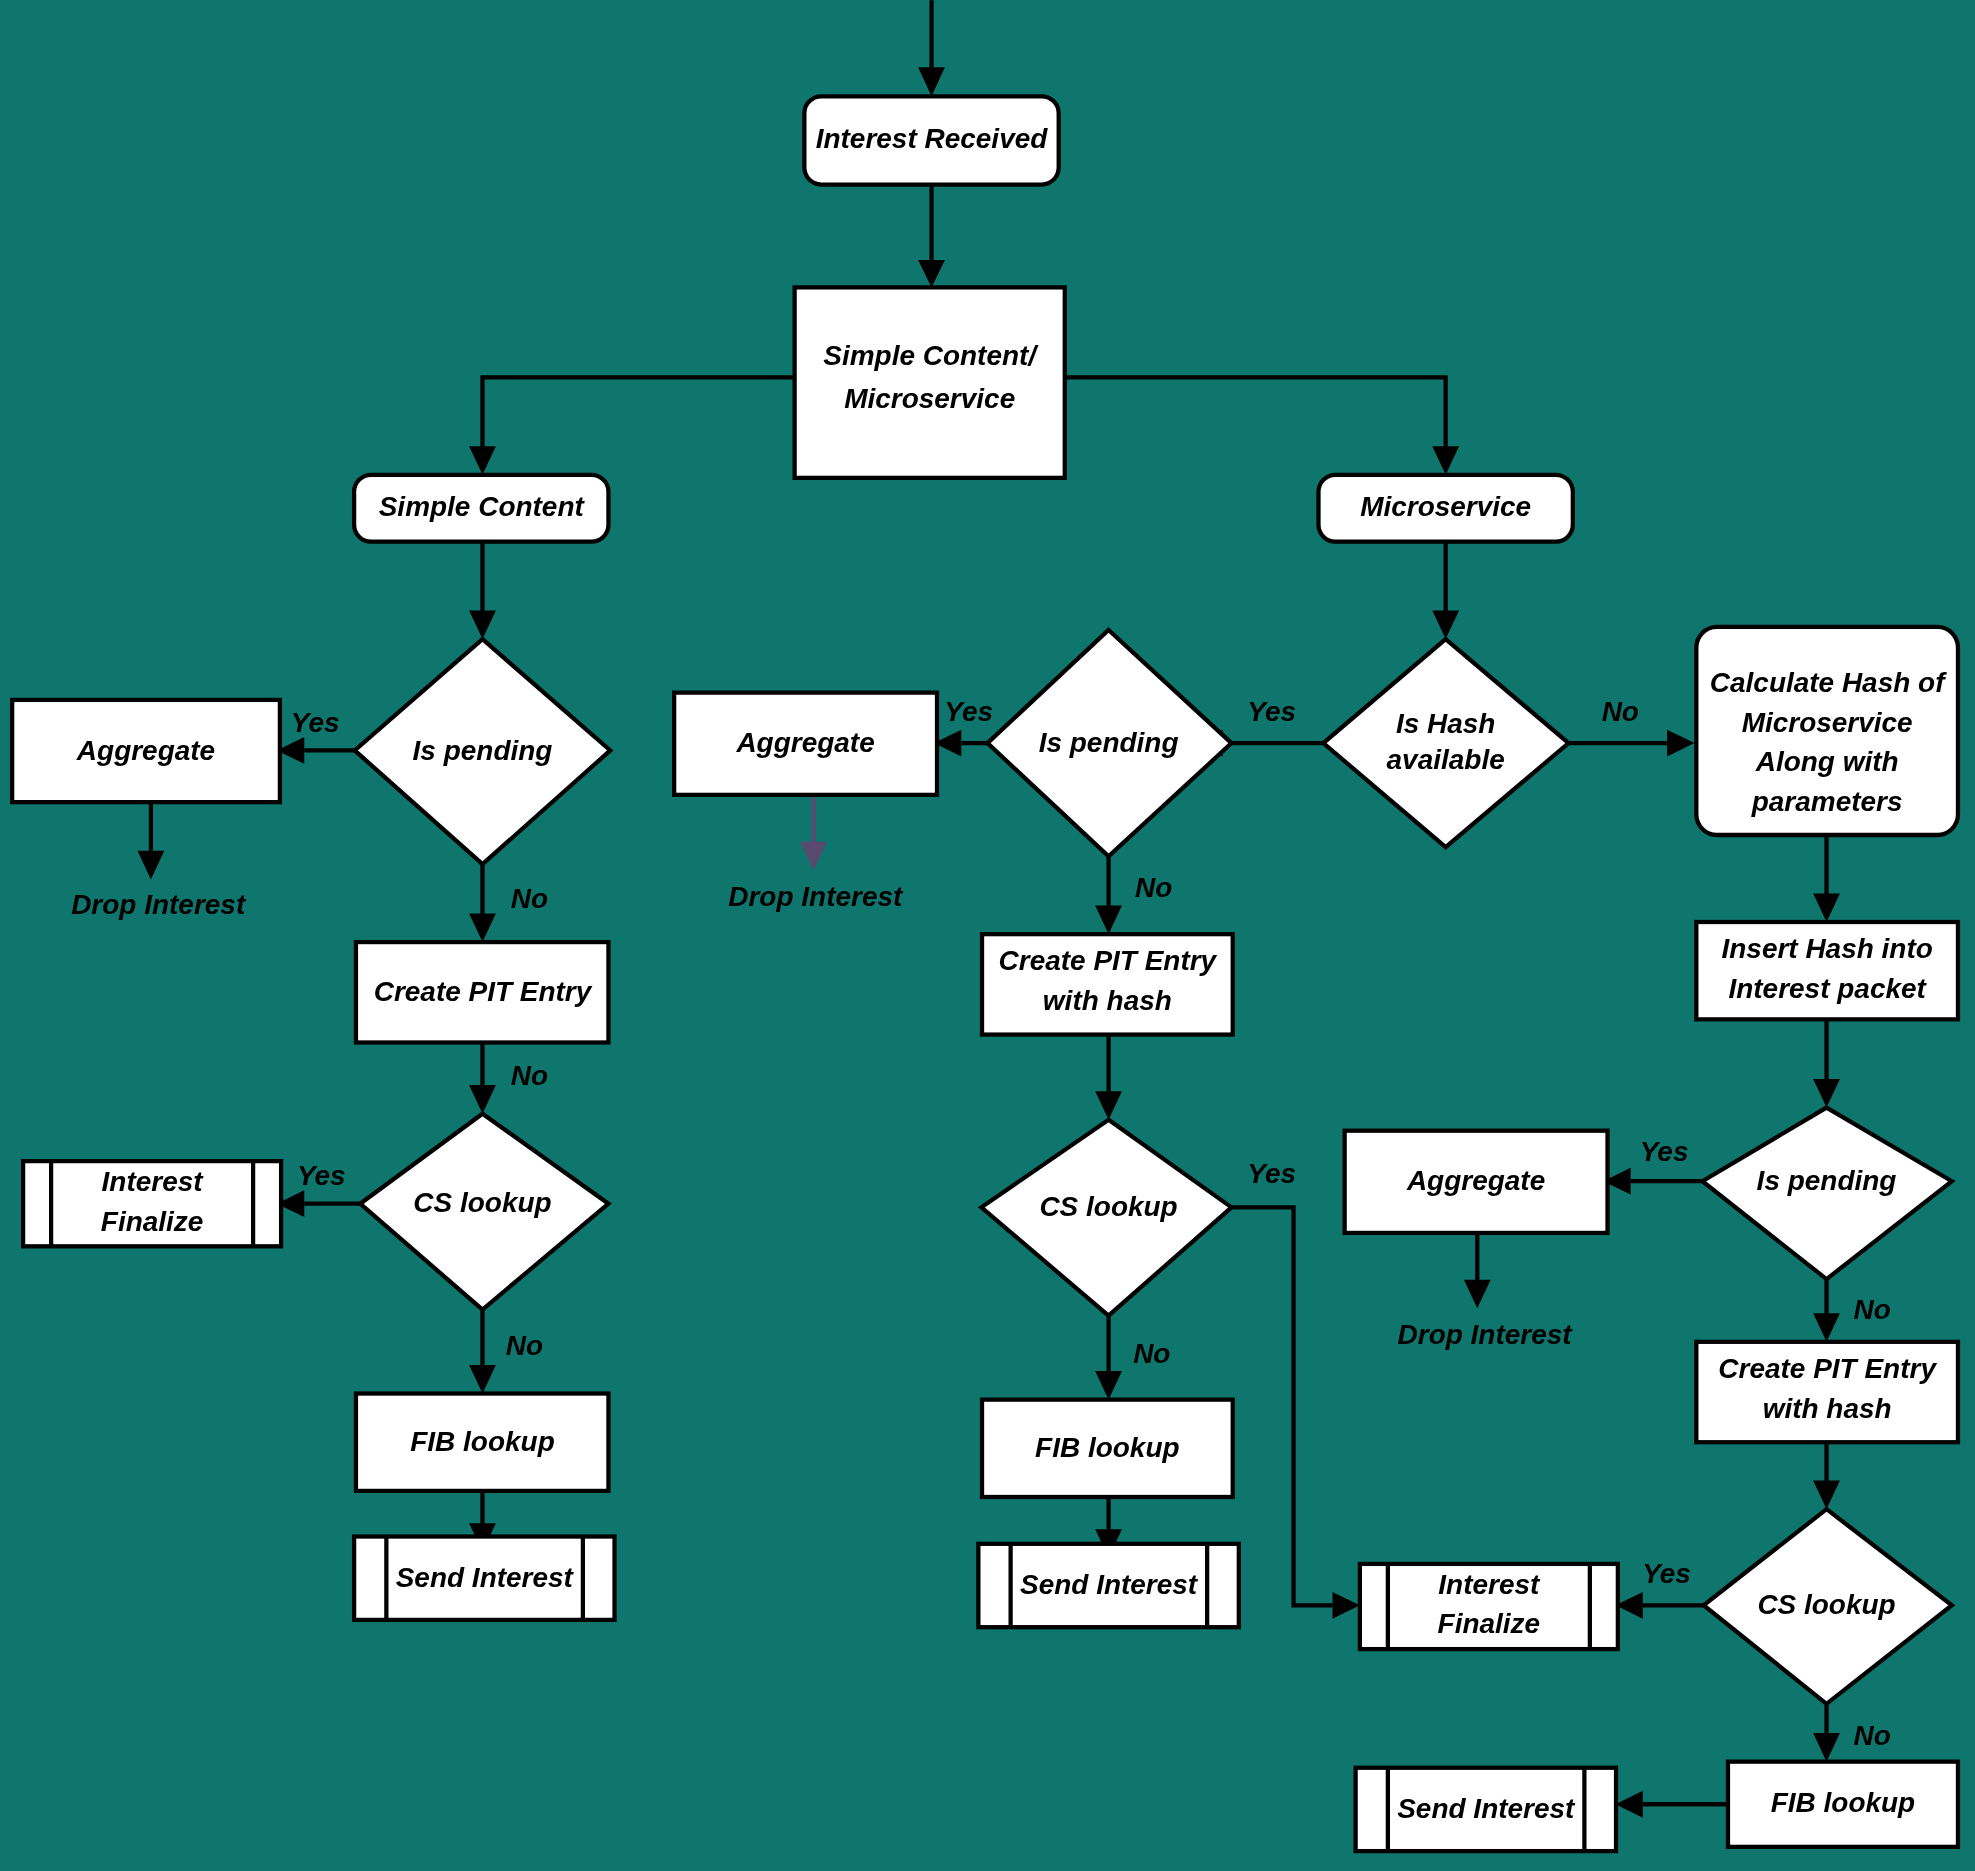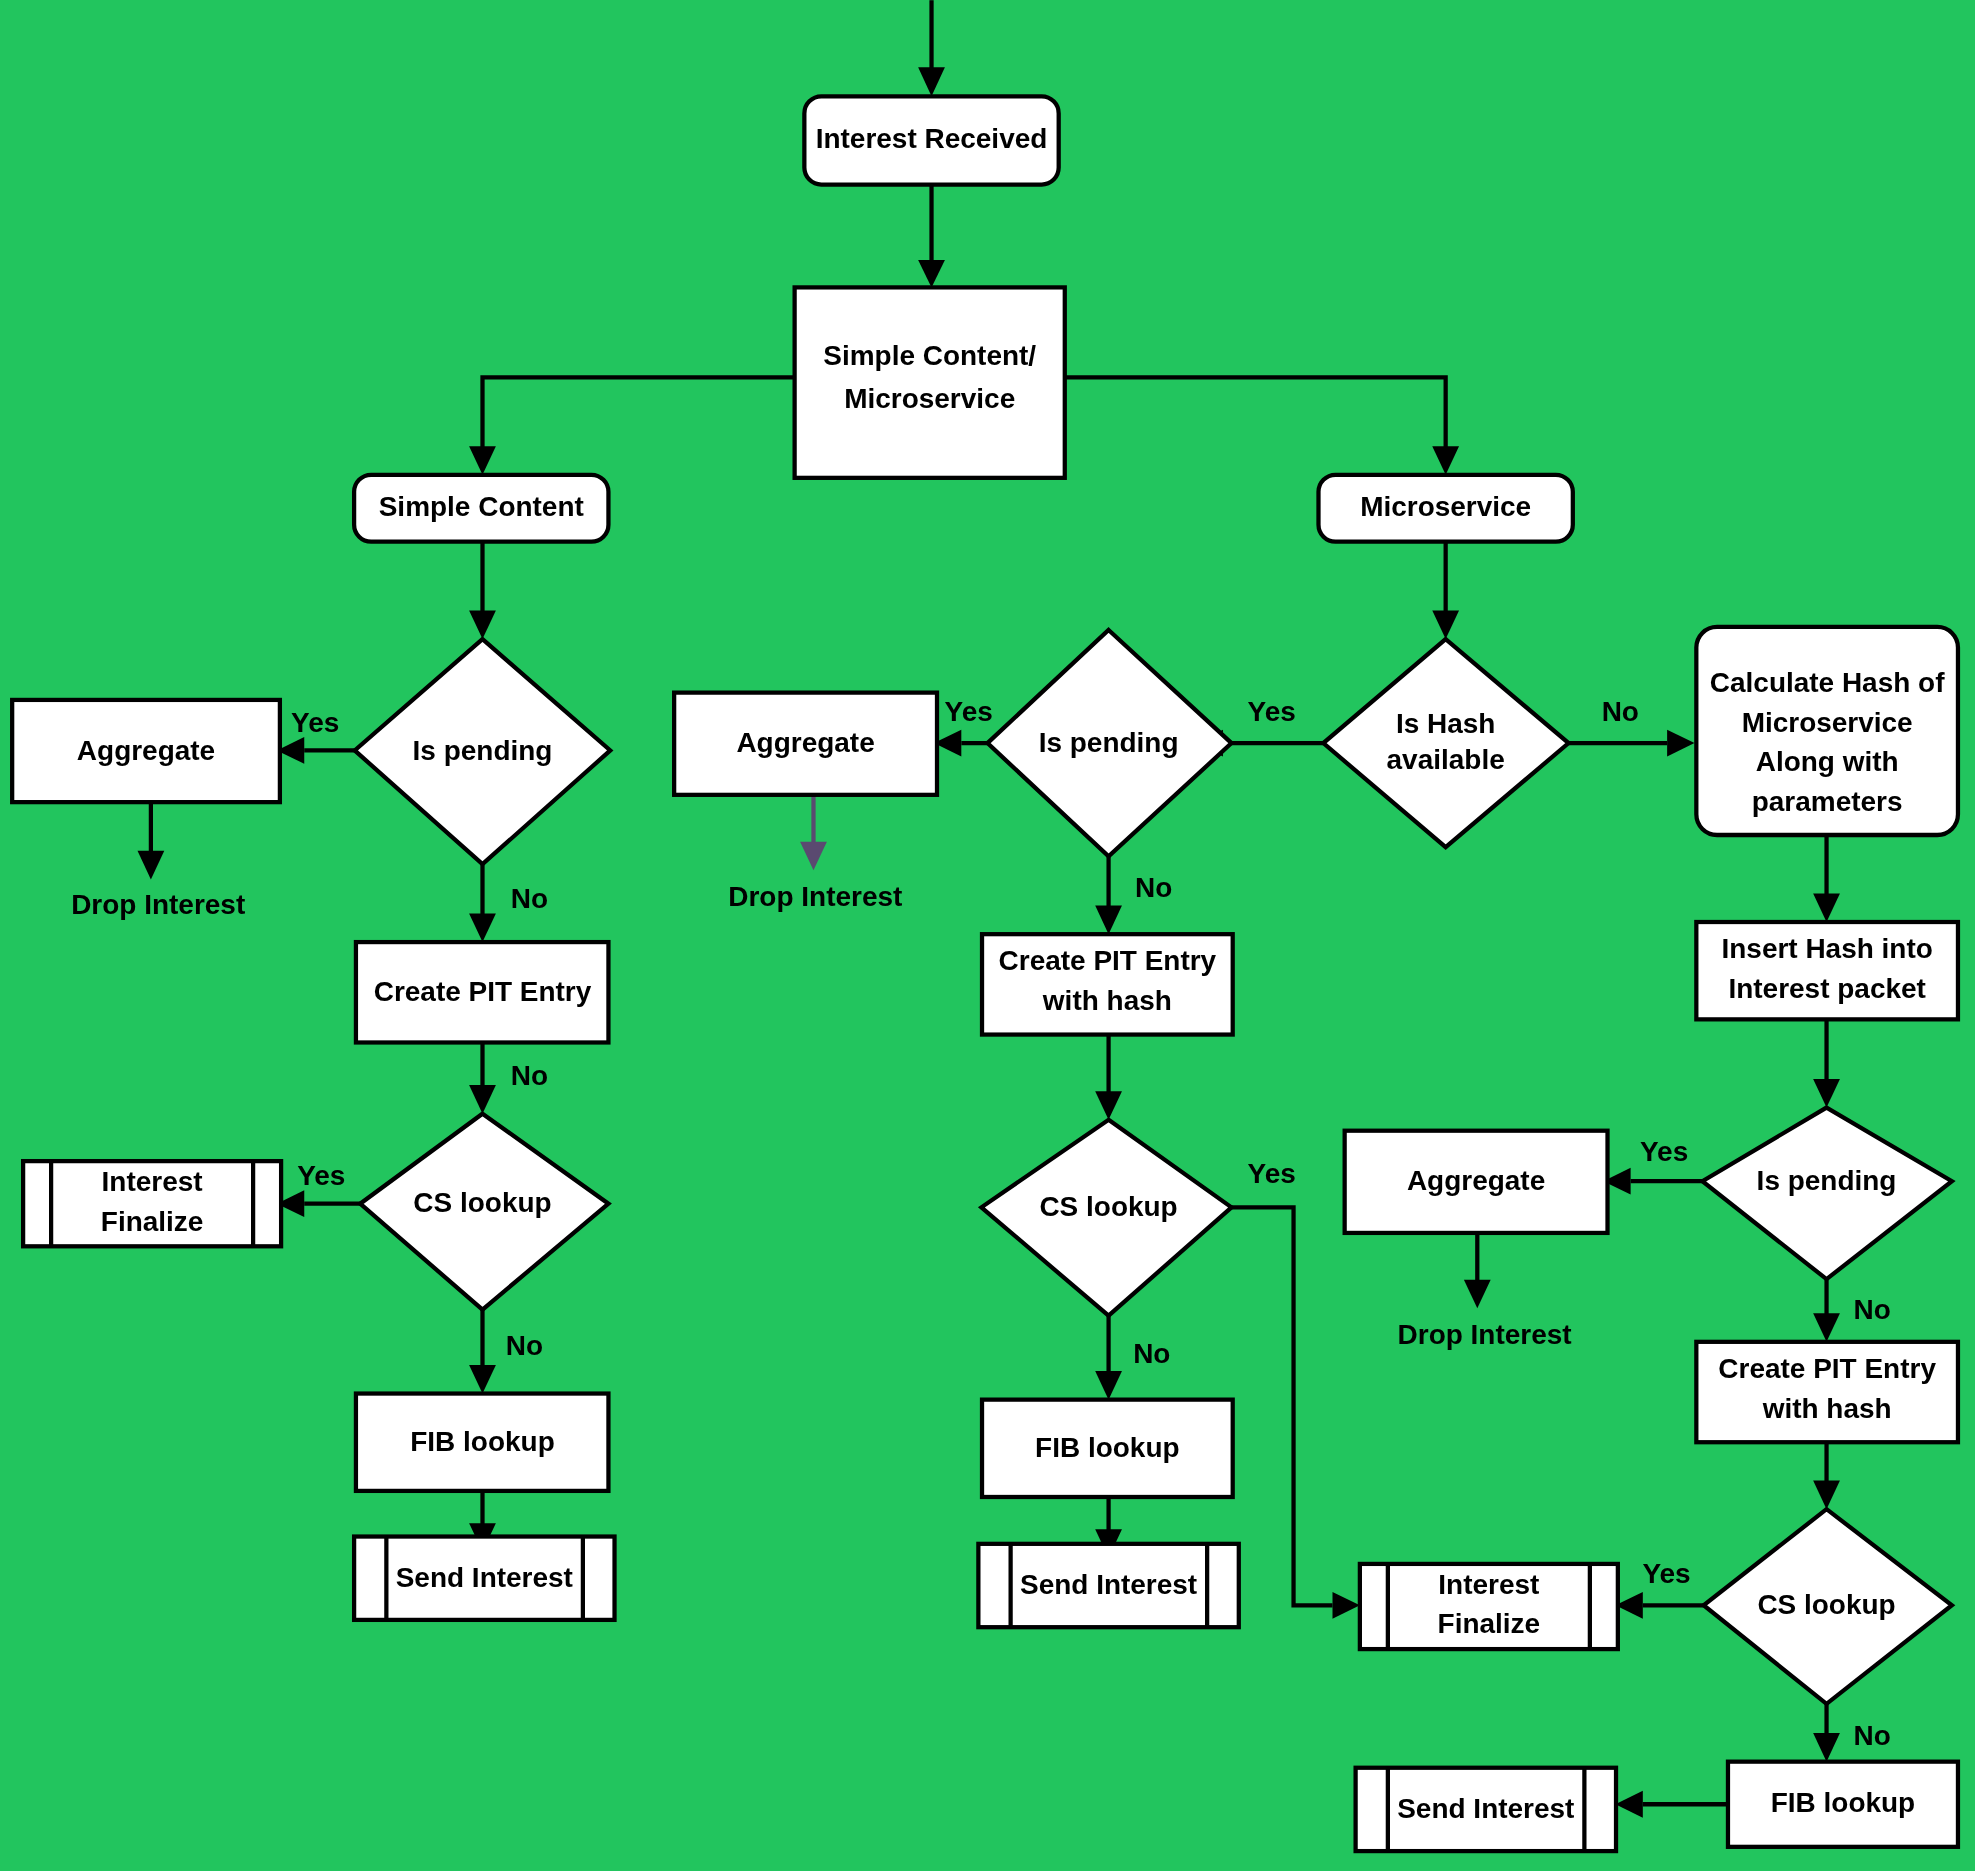--- a/index.html
+++ b/index.html
@@ -1,20 +1,21 @@
 <!DOCTYPE html>
 <html style="font-size:9.7px"><head>
 <meta charset="utf-8">
 <style>
   html,body{margin:0;padding:0;background:#ffffff;}
   #root{
     position:relative;
     width:1975px;height:1872px;
-    background:#22c55e;
+    background:#0f766e;
     font-family:"Liberation Sans", sans-serif;
+    font-style:italic;
   }
   svg#flow{display:block;width:1975px;height:1872px;}
   .shape-stroke{fill:#ffffff;stroke:#000000;stroke-width:7;}
   .conn{fill:none;stroke:#000000;stroke-width:7;}
   .conn-purple{fill:none;stroke:#5a4a70;stroke-width:7;}
   .arrowhead{fill:#000000;stroke:none;}
   .arrowhead-purple{fill:#5a4a70;stroke:none;}
   .node-label{
     font-family:"Liberation Sans", sans-serif;
     font-weight:bold;

